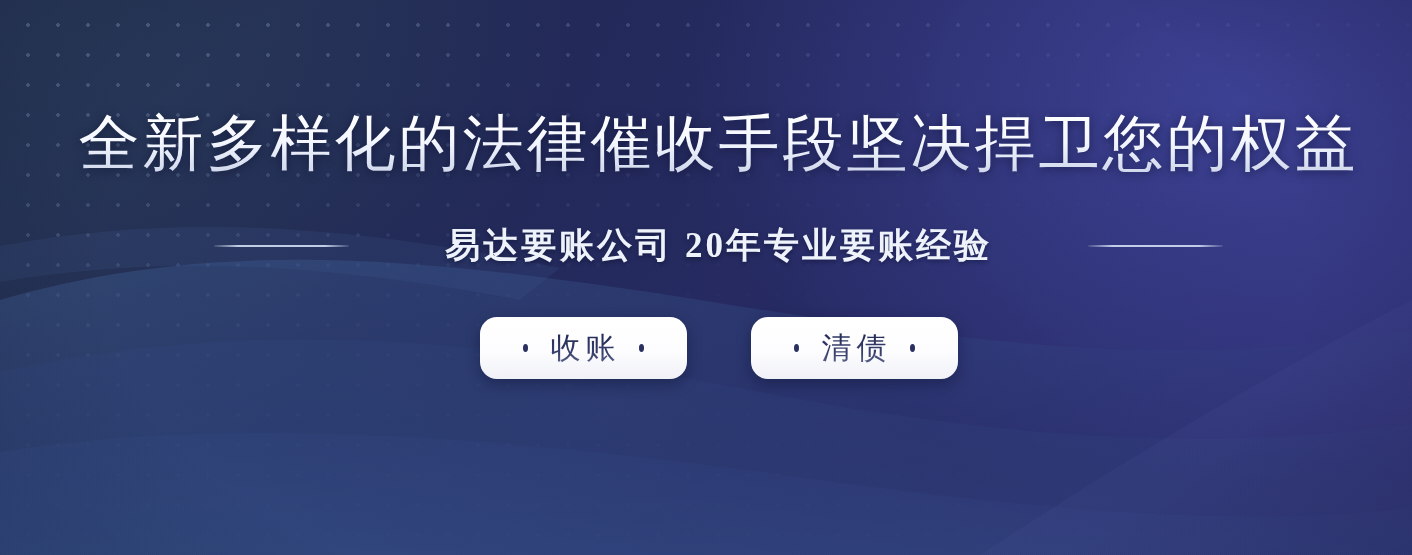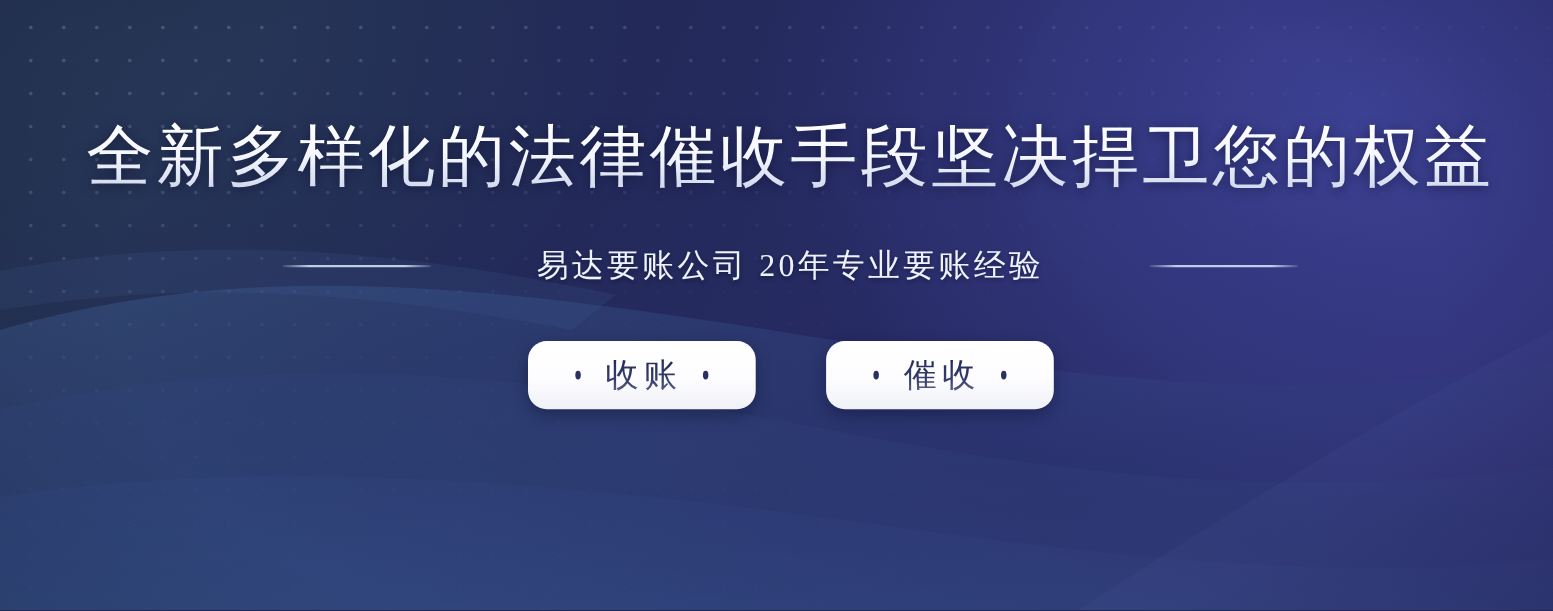--- a/index.html
+++ b/index.html
@@ -74,25 +74,25 @@
     margin-top:44px;
     display:flex; align-items:center; justify-content:center;
     gap:96px;
   }
   .rule {
     width:135px; height:2px;
     background:linear-gradient(90deg, rgba(184,196,222,0.15) 0%, rgba(202,213,236,0.95) 18%, rgba(202,213,236,0.95) 82%, rgba(184,196,222,0.15) 100%);
     border-radius:2px;
   }
   .subtitle {
-    font-size:29px;
+    font-size:35px;
     letter-spacing:3px;
     color:#eef2fb;
     white-space:nowrap;
-    font-weight:400;
+    font-weight:700;
     text-shadow:0 2px 4px rgba(6,10,40,0.45);
   }
 
   .pills {
     margin-top:48px;
     display:flex; align-items:center; justify-content:center;
     gap:64px;
   }
   .pill {
     width:207px; height:62px;
@@ -175,22 +175,22 @@
 
     <div class="pills">
 
       <div class="pill">
         <span class="bullet"></span>
         <span class="plabel">收账</span>
         <span class="bullet"></span>
       </div>
 
 
+
       <div class="pill">
         <span class="bullet"></span>
-        <span class="plabel">催收</span>
+        <span class="plabel">清债</span>
         <span class="bullet"></span>
       </div>
-
 
     </div>
   </div>
 </div>
 
 </body></html>

